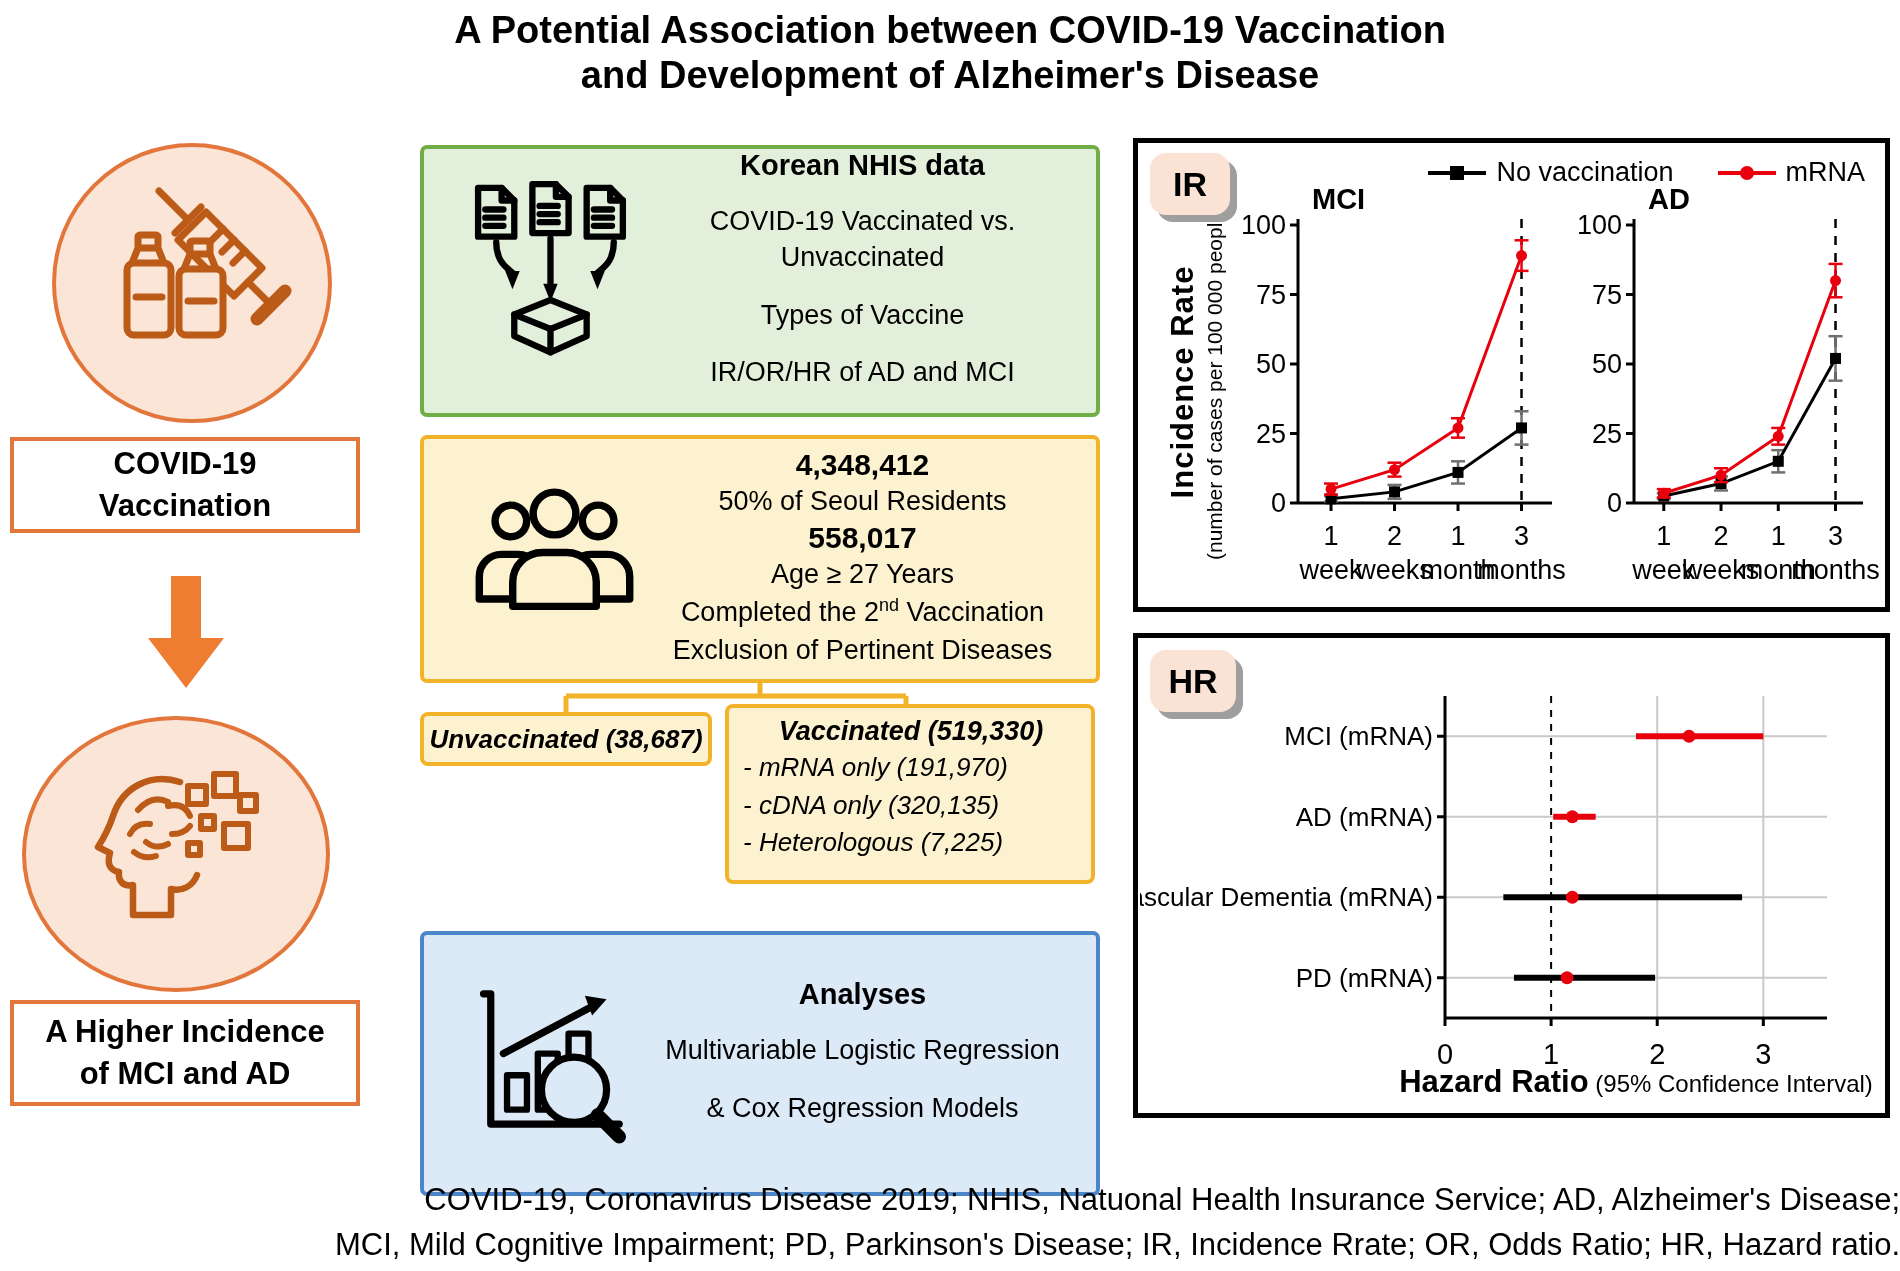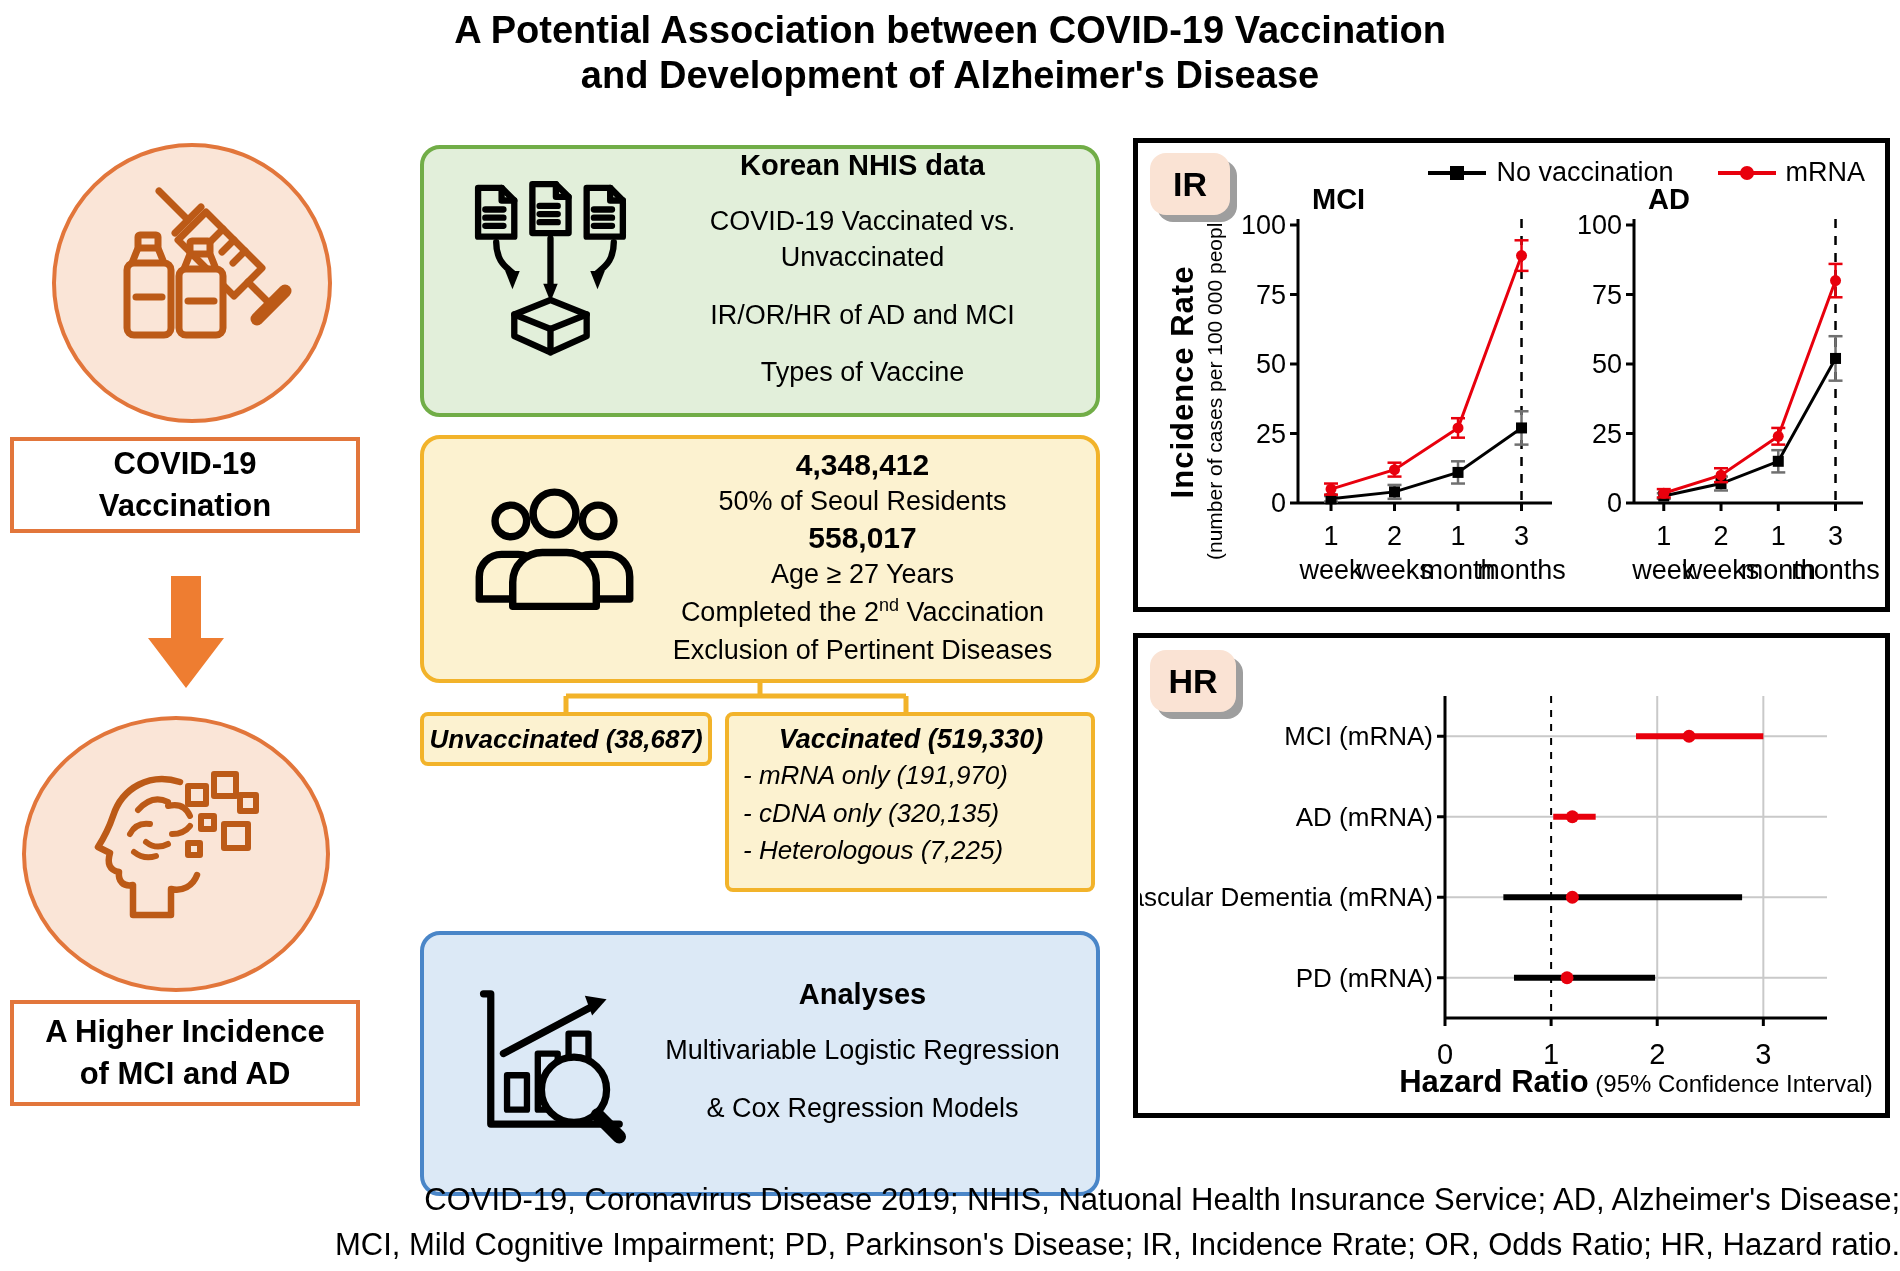--- a/index.html
+++ b/index.html
@@ -11,36 +11,36 @@
            font-size:38px; font-weight:bold; line-height:1.18; }
 
   
   .flow-circle { position:absolute; border:4px solid var(--accent-orange);
                  border-radius:50%; background:var(--circle-bg); }
   .flow-label { position:absolute; background:#fff; border:4px solid var(--accent-orange);
                 display:flex; flex-direction:column; justify-content:center; align-items:center;
                 font-size:31px; font-weight:bold; line-height:1.35; text-align:center; z-index:2; }
 
   
-  .bigbox { position:absolute; border-radius:20px; display:flex; align-items:center; padding:16px 28px; }
+  .bigbox { position:absolute; border-radius:7px; display:flex; align-items:center; padding:16px 28px; }
   .box-green { background:var(--green-bg); border:4px solid var(--green-border); }
   .box-yellow { background:var(--cream-bg); border:4px solid var(--gold-border); }
   .box-blue { background:var(--blue-bg); border:4px solid var(--blue-border); }
   .box-icon { width:205px; flex:0 0 205px; display:flex; justify-content:center; }
   .box-text { flex:1; text-align:center; }
   .bt-title { font-size:29px; font-weight:bold; margin-bottom:16px; }
   .bt-line  { font-size:27px; line-height:1.32; margin:22px auto; }
   .bt-big   { font-size:30px; font-weight:bold; }
   .bt-reg   { font-size:27px; line-height:1.42; }
 
   .subbox { position:absolute; background:var(--cream-bg); border:4px solid var(--gold-border);
             border-radius:8px; z-index:2;font-style:italic; }
   .subbox-a { display:flex; align-items:center; justify-content:center;
               font-size:26px; font-weight:bold; }
-  .subbox-b { padding:8px 12px 8px 14px;margin-top:8px; }
+  .subbox-b { padding:8px 12px 8px 14px; }
   .subbox-b .hd { text-align:center; font-size:27px; font-weight:bold; margin-bottom:2px; }
   .subbox-b .it { font-size:26px; line-height:1.45; text-align:left; }
 
   
   .panel { position:absolute; border:5px solid #000; background:#fff; }
   .badge { position:absolute; background:var(--badge-bg); box-shadow:7px 7px 0 #9e9e9e;
            display:flex; align-items:center; justify-content:center;
            font-size:34px; font-weight:bold; z-index:3;border-radius:16px; }
   .legend { position:absolute; display:flex; gap:44px; align-items:center; }
   .legend-item { display:flex; align-items:center; gap:10px; }
@@ -149,22 +149,22 @@
           <path d="M60,152 V176 L100,194 V168 M140,152 V176 L100,194"></path>
         </g>
         <polygon points="50,104 66,104 58,124" fill="#000"></polygon>
         <polygon points="92,118 108,118 100,138" fill="#000"></polygon>
         <polygon points="144,104 160,104 152,124" fill="#000"></polygon>
       </svg>
     </div>
     <div class="box-text">
       <div class="bt-title">Korean NHIS data</div>
       <div class="bt-line" style="max-width:430px">COVID-19 Vaccinated vs. Unvaccinated</div>
+      <div class="bt-line">Types of Vaccine</div>
       <div class="bt-line">IR/OR/HR of AD and MCI</div>
-      <div class="bt-line">Types of Vaccine</div>
     </div>
   </div>
 
   <div class="bigbox box-yellow" style="left:420px; top:435px; width:680px; height:248px;">
     <div class="box-icon">
       <svg width="195" height="160" viewBox="0 0 210 170">
         <circle class="stroke-black" style="stroke-width:8" cx="58" cy="44" r="17"></circle>
         <path class="stroke-black" style="stroke-width:8" d="M24,128 V104 a24,24 0 0 1 24,-24 h18 a24,24 0 0 1 24,24 v24 z"></path>
         <circle class="stroke-black" style="stroke-width:8" cx="152" cy="44" r="17"></circle>
         <path class="stroke-black" style="stroke-width:8" d="M120,128 V104 a24,24 0 0 1 24,-24 h18 a24,24 0 0 1 24,24 v24 z"></path>

